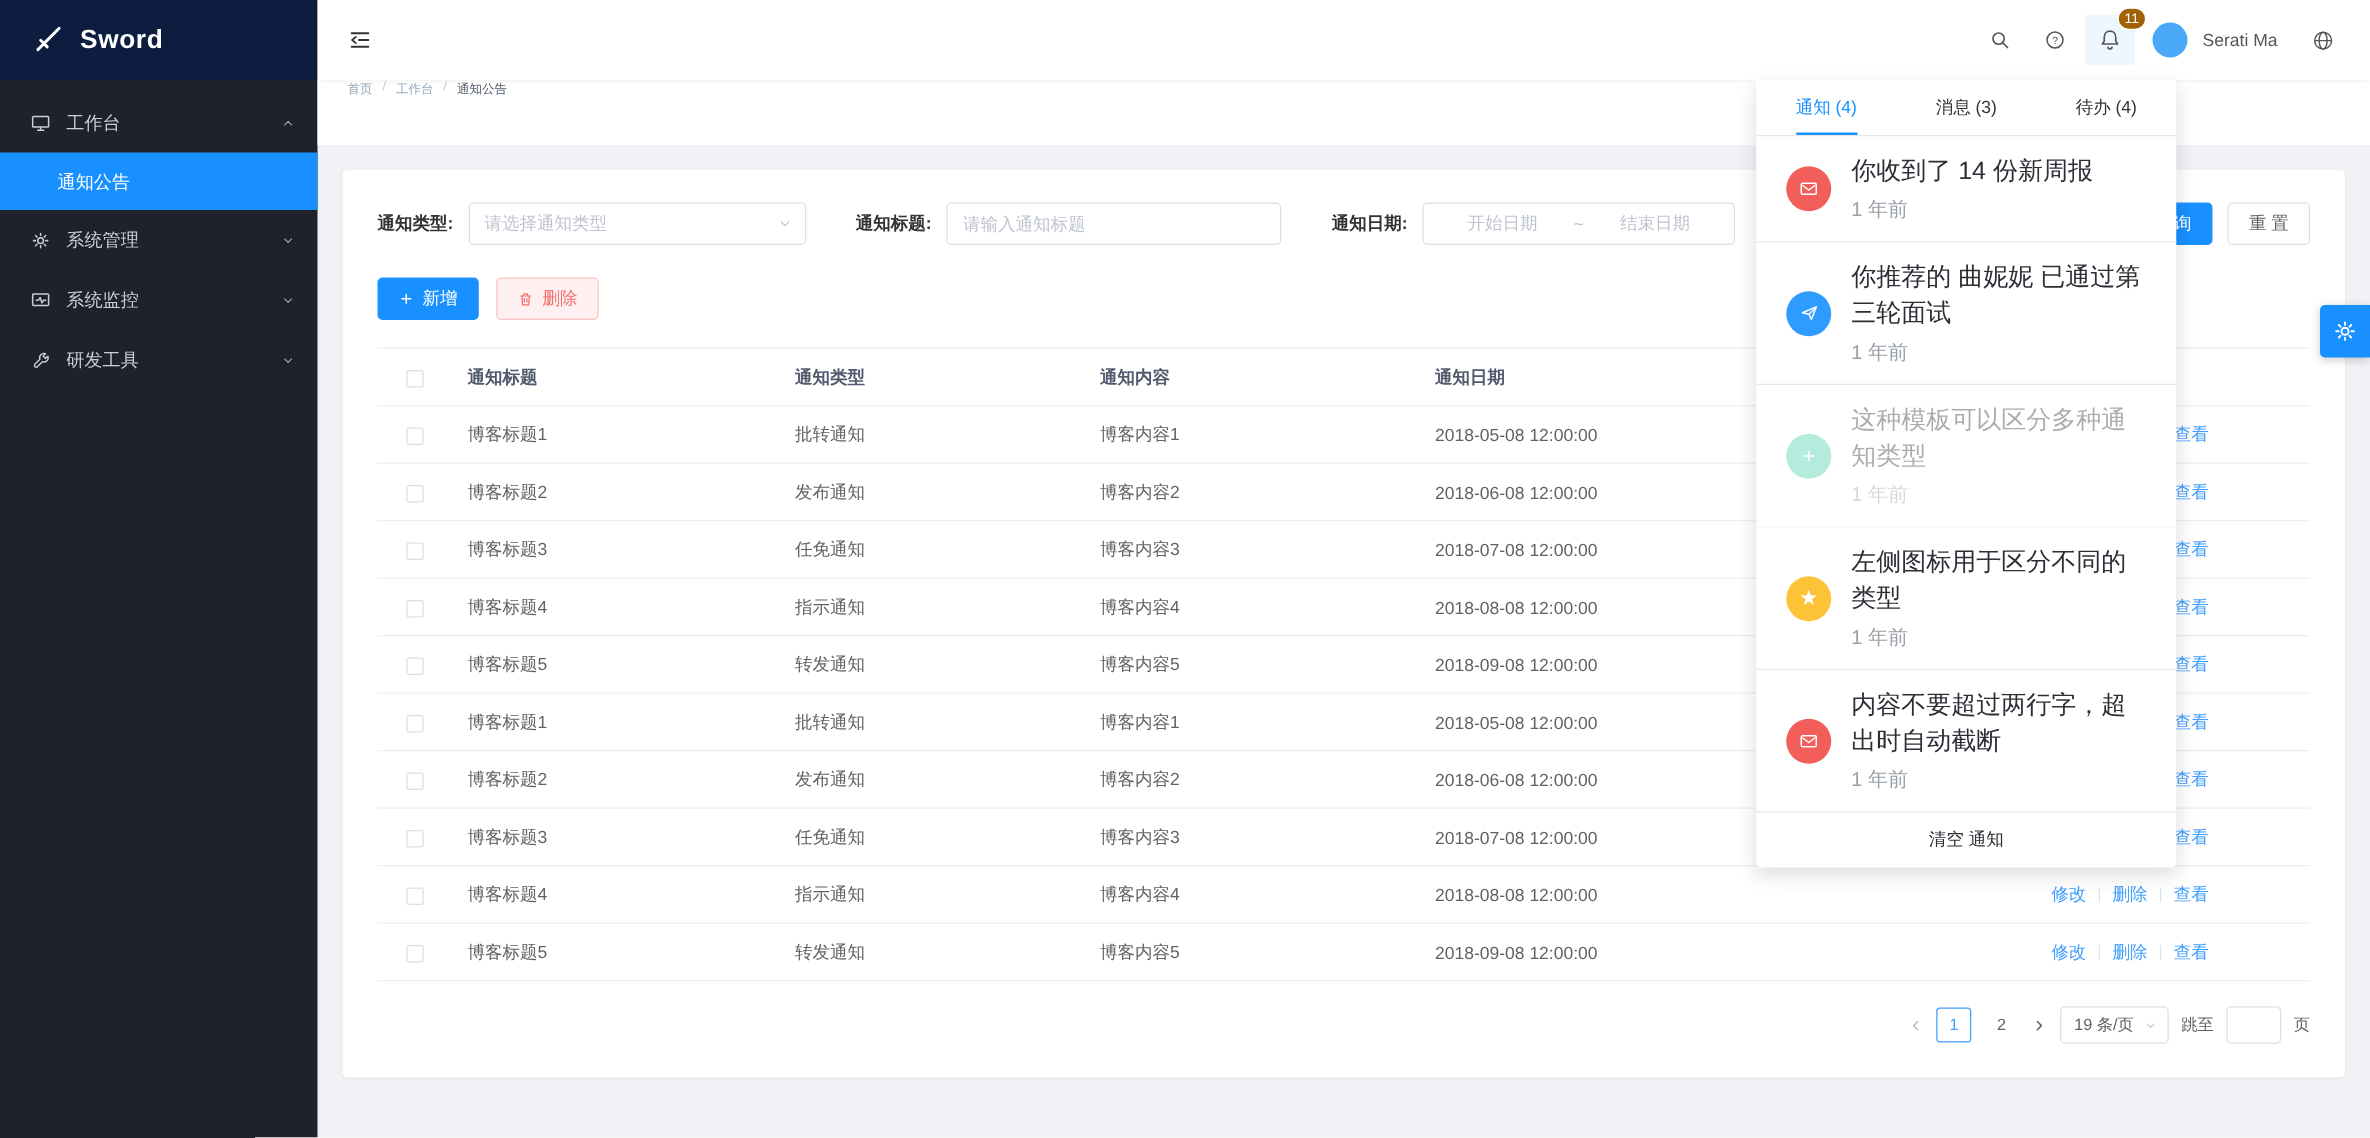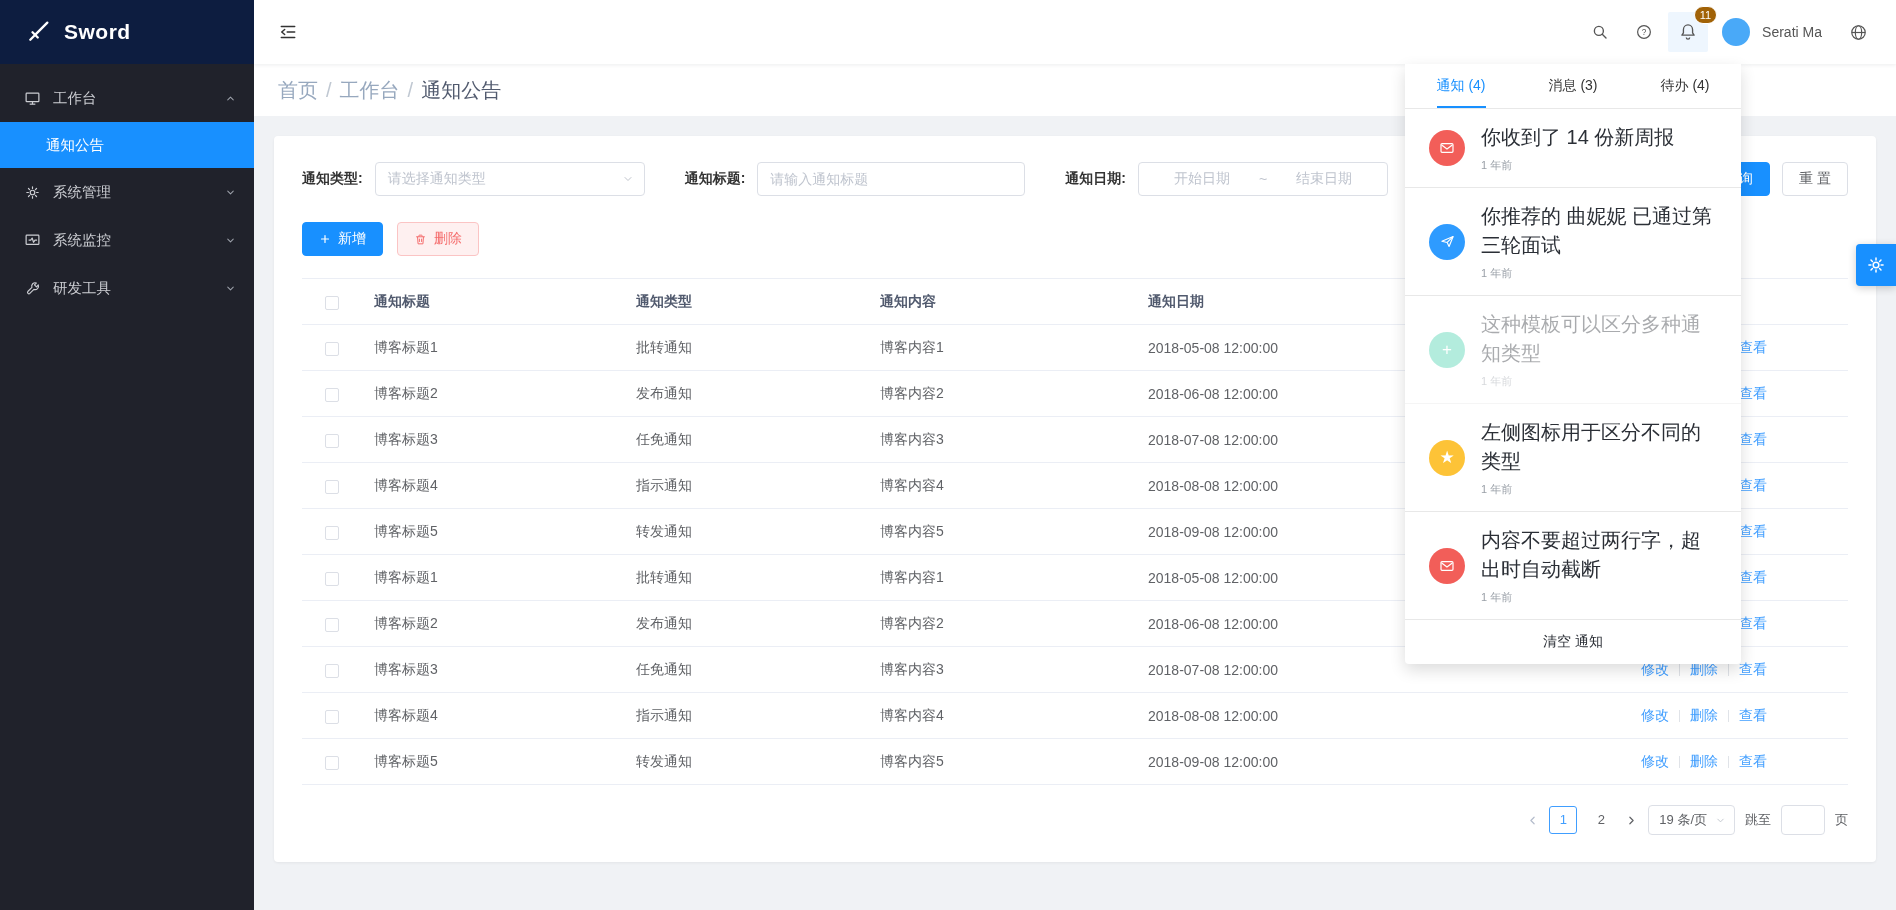--- a/index.html
+++ b/index.html
@@ -22,21 +22,21 @@
   .main{flex:1;display:flex;flex-direction:column;min-width:0}
   .topbar{height:64px;background:#fff;display:flex;align-items:center;padding:0 18px 0 24px;box-shadow:0 1px 4px rgba(0,21,41,.08);position:relative;z-index:5}
   .fold{cursor:pointer;display:flex}
   .topbar-right{margin-left:auto;display:flex;align-items:center;gap:4px}
   .tb-action{width:40px;height:40px;display:flex;align-items:center;justify-content:center;cursor:pointer;border-radius:2px}
   .bell-wrap{position:relative;background:#eef6fe}
   .badge{position:absolute;top:-6px;right:-9px;min-width:22px;height:18px;background:#a16207;color:#fff;font-size:11px;line-height:16px;text-align:center;border-radius:9px;padding:0 5px;border:1px solid #fff}
   .avatar{width:28px;height:28px;border-radius:50%;background:#49a9f8;margin-left:10px;flex:0 0 28px;cursor:pointer}
   .username{margin:0 12px 0 8px;color:#555;cursor:pointer}
 
-  .breadcrumb-bar{background:#fff;height:52px;display:flex;align-items:center;gap:8px;padding:0 24px;font-size:20px}
+  .breadcrumb-bar{background:#fff;height:52px;display:flex;align-items:flex-start;gap:8px;padding:0 24px;font-size:10px}
   .bc-link{color:#97a8be;cursor:pointer}
   .bc-sep{color:#c0c8d2}
   .bc-current{color:#515a6e}
 
   .content{flex:1;padding:20px}
   .card{background:#fff;border-radius:4px;box-shadow:0 1px 3px rgba(0,0,0,.06);padding:26px 28px 24px;height:726px}
 
   
   .filter-row{display:flex;align-items:center}
   .f-group{display:flex;align-items:center}
@@ -83,21 +83,21 @@
   .n-tabs{display:flex;border-bottom:1px solid #e8e8e8}
   .n-tab{flex:1;display:flex;justify-content:center;padding-top:13px;cursor:pointer;color:#333;font-size:14px}
   .n-tab span{padding-bottom:11px;border-bottom:2px solid transparent}
   .n-tab.active{color:#1890ff}
   .n-tab.active span{border-bottom-color:#1890ff}
   .n-item{display:flex;align-items:center;gap:16px;padding:14px 24px;border-bottom:1px solid #e8e8e8;cursor:pointer}
   .n-item.read{opacity:.4}
   .n-icon{width:36px;height:36px;border-radius:50%;flex:0 0 36px;display:flex;align-items:center;justify-content:center;color:#fff;font-size:17px;line-height:1}
   .c-red{background:#f25e59}.c-blue{background:#2e9bff}.c-teal{background:#43d0ac}.c-gold{background:#fdc337}
   .n-title{color:#2b2f36;line-height:1.45;font-size:20px}
-  .n-time{color:#9aa0a8;font-size:11px;margin-top:6px}
+  .n-time{color:#9aa0a8;font-size:16px;margin-top:6px}
   .n-footer{padding:13px 0;text-align:center;cursor:pointer;color:#2b2f36;font-size:14px}
 
   
   .settings-fab{position:absolute;right:0;top:244px;width:40px;height:42px;background:#1890ff;border-radius:4px 0 0 4px;display:flex;align-items:center;justify-content:center;cursor:pointer;box-shadow:0 2px 8px rgba(0,0,0,.2);z-index:40;color:#fff}
 </style>
 </head>
 <body>
 
 <div class="app">
 

